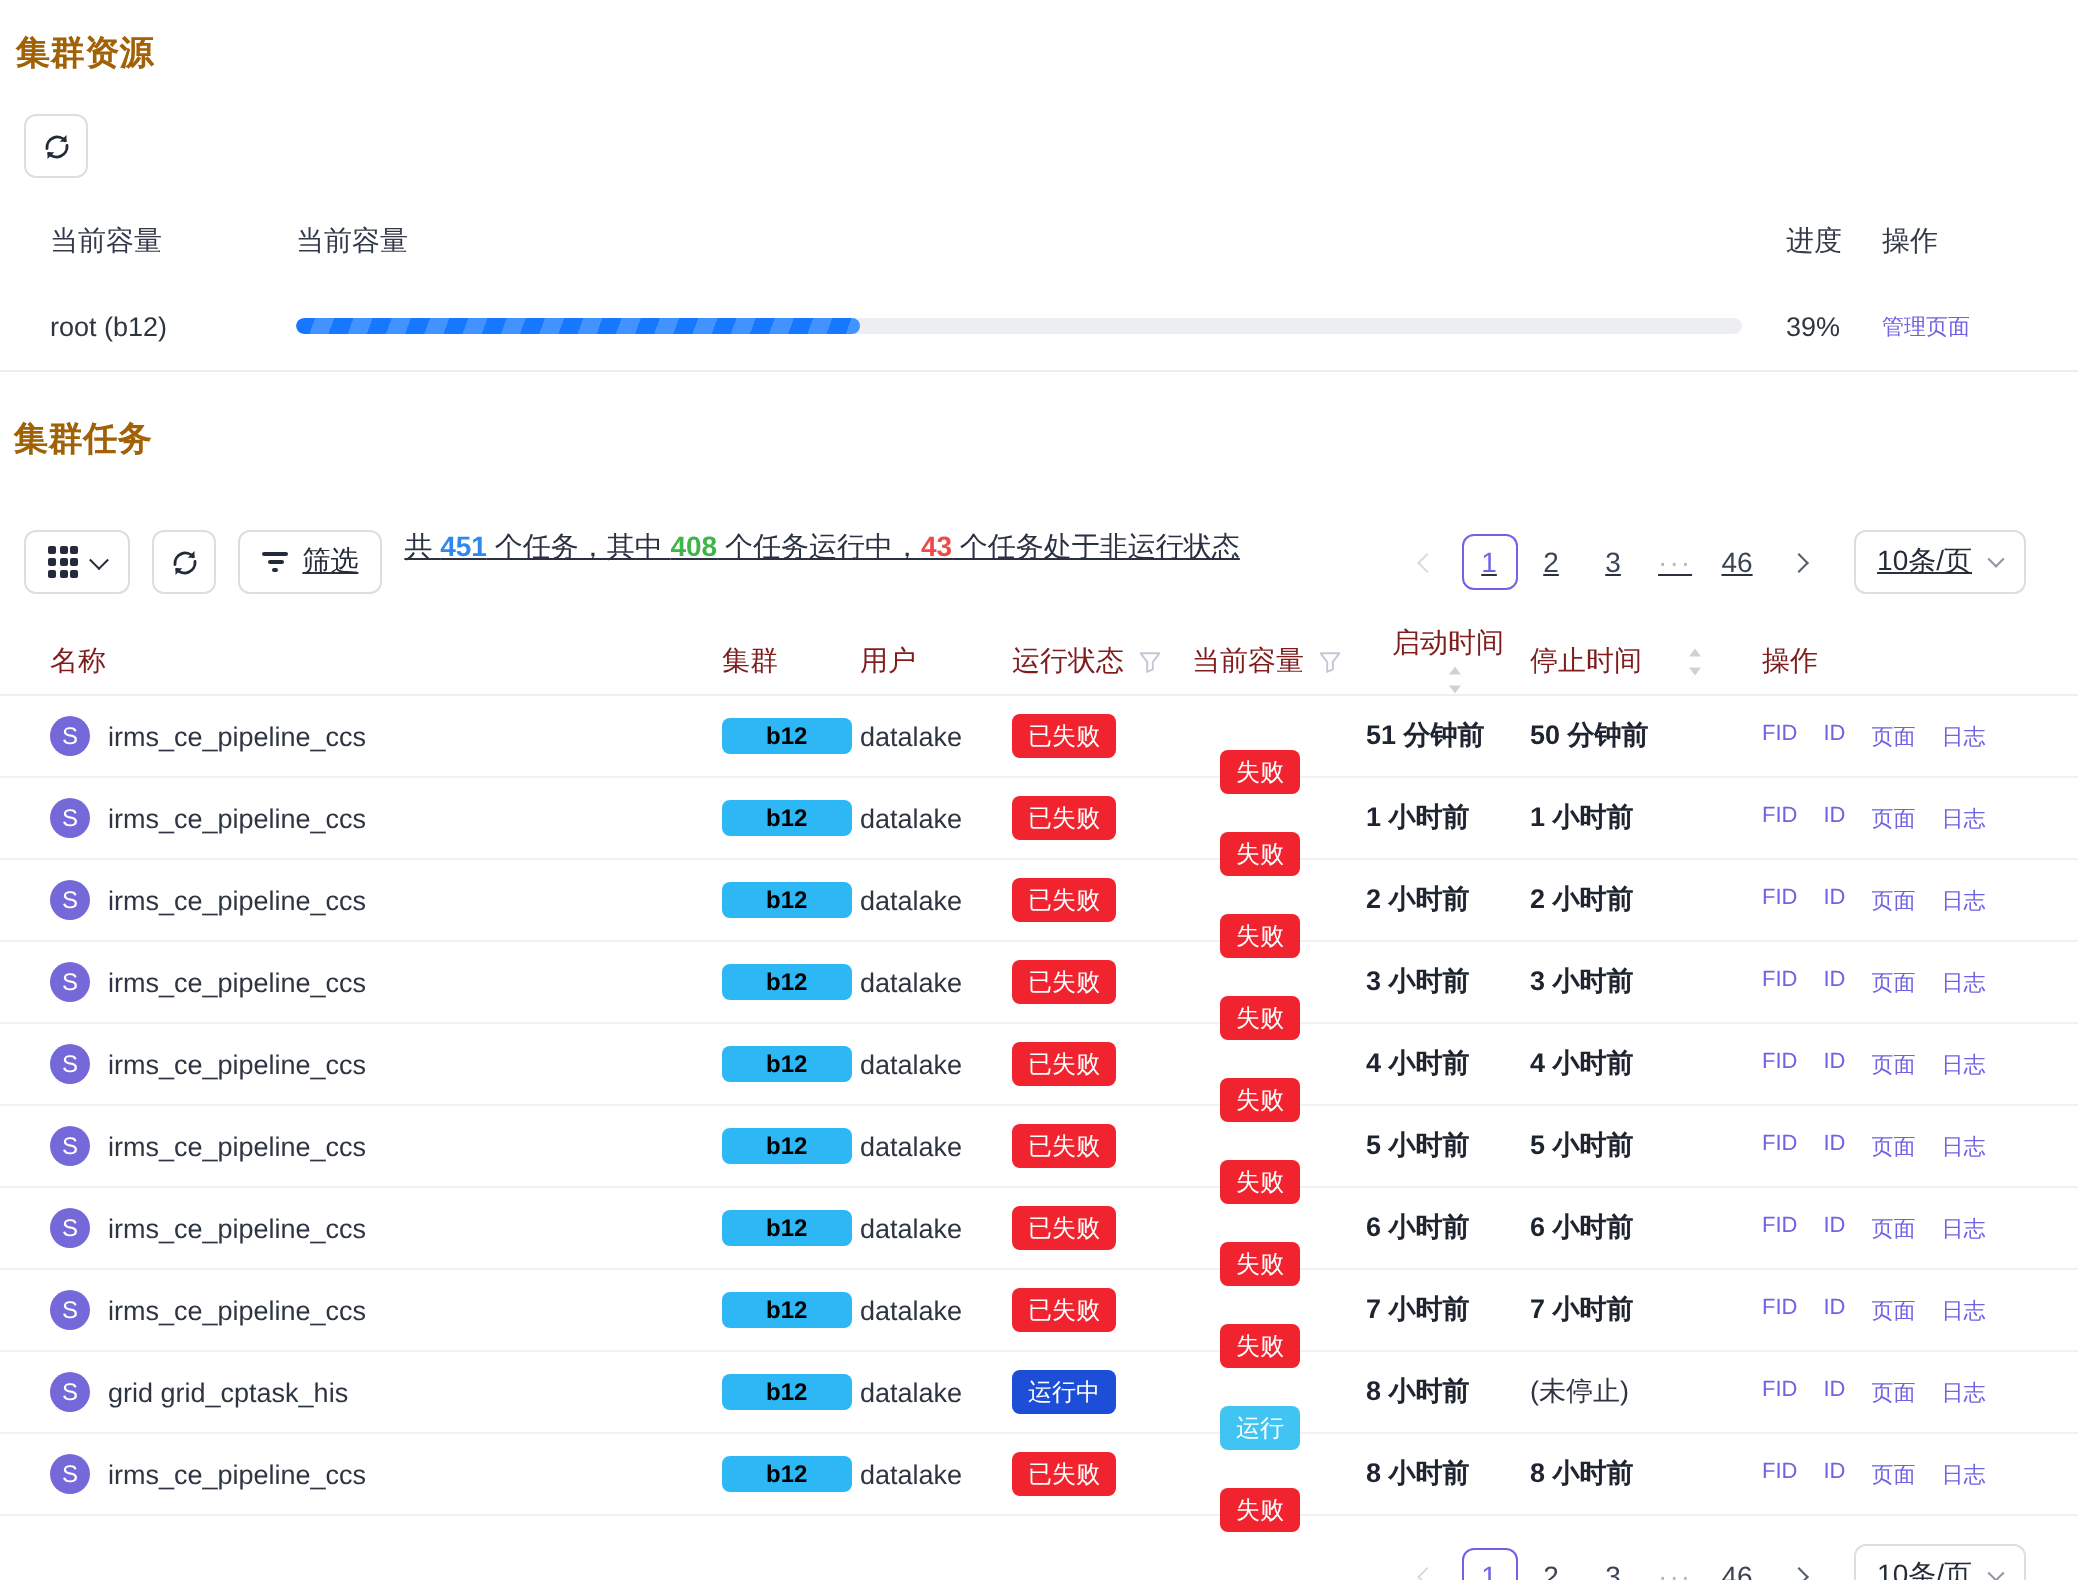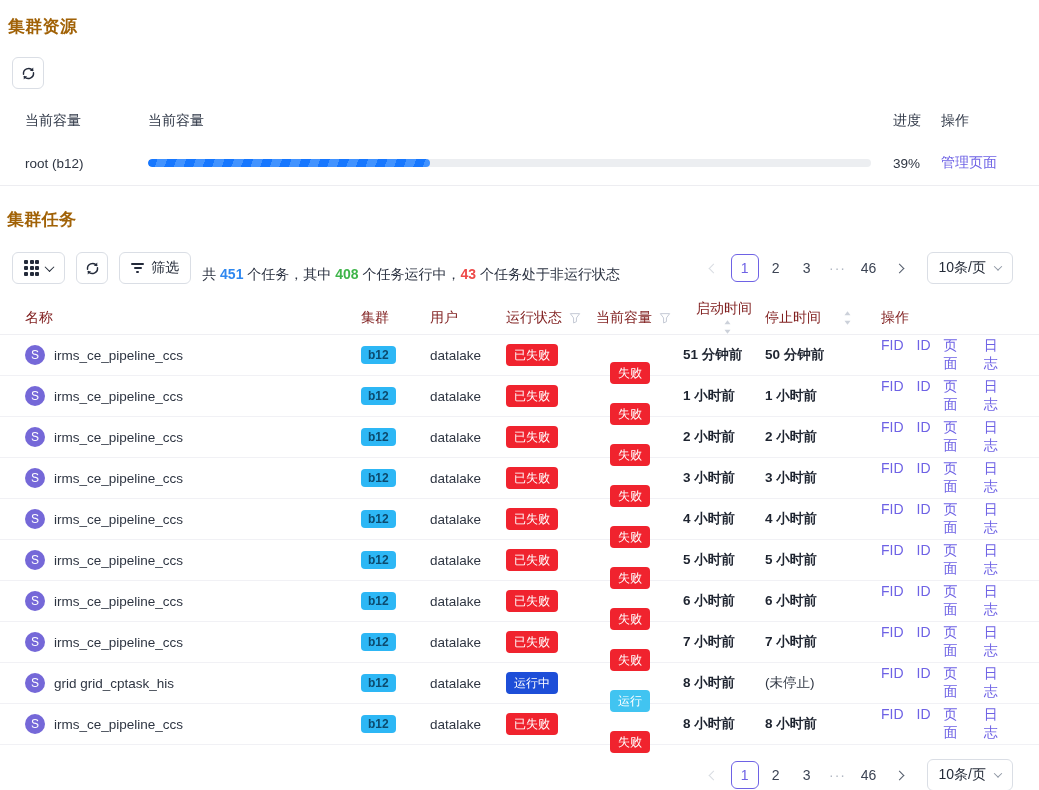--- a/index.html
+++ b/index.html
@@ -24,24 +24,24 @@
   .res-header, .res-row { display:flex; align-items:center; padding-left:25px; padding-right:40px; }
   .res-header { height:40px; font-size:14px; color:#323a49; }
   .res-row { height:45px; border-bottom:1px solid #ededf1; font-size:13.5px; color:#2e3542; }
   .col-queue { width:123px; }
   .col-capacity { flex:1; }
   .col-progress { width:48px; margin-left:22px; }
   .col-action { width:58px; }
   .track { height:8px; border-radius:4px; background:#eceef1; overflow:hidden; width:100%; }
   .fill { height:100%; border-radius:4px;
     background:repeating-linear-gradient(110deg, var(--p-blue) 0 9px, var(--p-blue-l) 9px 18px); }
-  a.link { color:var(--primary); text-decoration:none; cursor:pointer; font-size:14px; }
-
-  
-  .toolbar { display:flex; align-items:flex-end; margin-top:21px; padding:0 26px 0 12px; }
+  a.link { color:var(--primary); text-decoration:none; cursor:pointer; font-size:11px; }
+
+  
+  .toolbar { display:flex; align-items:flex-start; margin-top:34px; padding:0 26px 0 12px;text-decoration:underline; }
   .toolbar > * { flex:none; }
   .gap { width:11px; }
   .summary { font-size:14px; color:#2a3140; margin-left:11px; white-space:nowrap; }
   .summary b { font-weight:700; }
   .c-blue { color:var(--num-blue); }
   .c-green { color:var(--num-green); }
   .c-red { color:var(--num-red); }
   .spacer { flex:1; }
 
   
@@ -86,21 +86,21 @@
   .c-start { width:82px;flex-direction:column; }
   .c-stop { width:116px;gap:15px; }
   .c-actions { width:130px; display:flex; gap:13px; }
   .h-icon { display:inline-flex; align-items:center; margin-left:7px; vertical-align:-2px; }
   .hdr-cell { display:flex; align-items:center; }
 
   .avatar { width:20px; height:20px; border-radius:50%; background:var(--avatar);
     color:#fff; font-size:12px; display:inline-flex; align-items:center;
     justify-content:center; margin-right:9px; flex:none; }
   .task-name { white-space:nowrap; overflow:hidden; text-overflow:ellipsis; }
-  .tag { display:inline-block; padding:2px 7px; border-radius:4px; color:#0c4a6e;
+  .tag { display:inline-block; padding:2px 22px; border-radius:4px; color:#000000;
     font-size:12px; font-weight:700; background:var(--tag-cluster); }
   .badge { display:inline-block; padding:2.5px 8px; border-radius:4px; color:#fff;
     font-size:12px; white-space:nowrap; }
   .c-final .badge { margin-left:14px;margin-top:36px; }
   .time { font-weight:700; color:#1e2430; }
   .time.normal { font-weight:400; color:#2e3542; }
   .footer-pg { display:flex; justify-content:flex-end; padding-right:26px; margin-top:14px; }
 </style>
 </head>
 <body>

